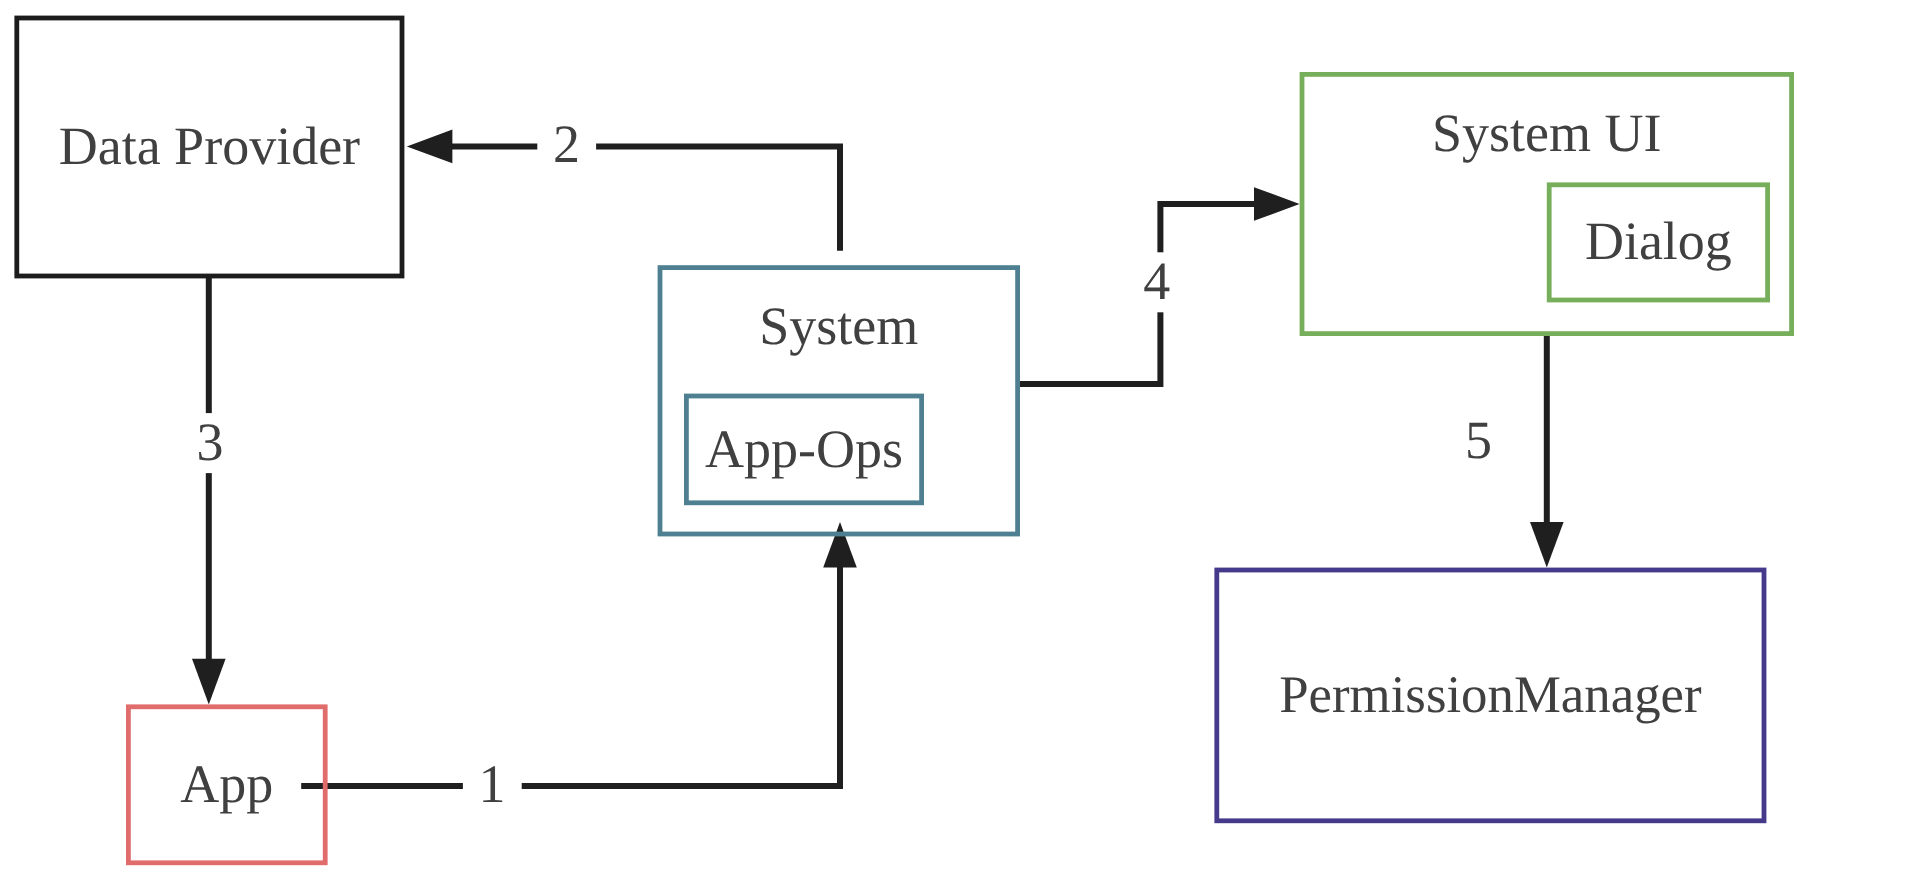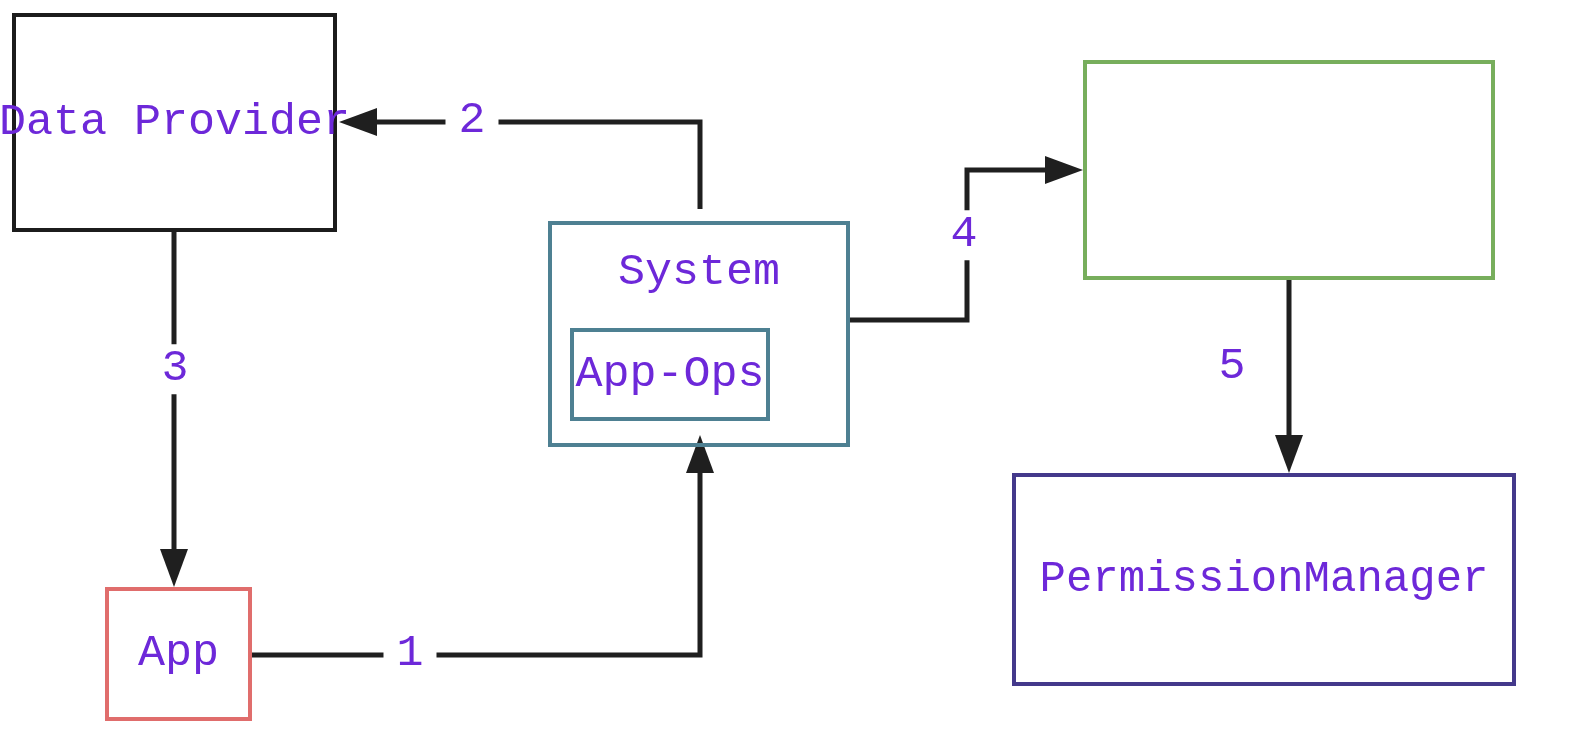--- a/index.html
+++ b/index.html
@@ -1,22 +1,22 @@
 <!DOCTYPE html>
 <html><head>
 <meta charset="utf-8">
 <style>
   html, body { margin: 0; padding: 0; background: #ffffff; }
   .canvas {
     position: relative;
     width: 1588px;
     height: 740px;
     background: #ffffff;
-    font-family: Liberation Mono, monospace;
-    color: #6d28d9;
+    font-family: Liberation Serif, serif;
+    color: #404040;
     overflow: hidden;
   }
   svg.edges {
     position: absolute;
     left: 0; top: 0;
     width: 1588px; height: 740px;
   }
   svg.edges path.line {
     fill: none;
     stroke: #1f1f1f;
@@ -83,37 +83,43 @@
     <path class="head" d="M 1083 170 L 1045 156 L 1045 184 Z"></path>
 
     <path class="line" d="M 1289 278 V 440"></path>
     <path class="head" d="M 1289 473 L 1275 435 L 1303 435 Z"></path>
   </svg>
 
   <div class="node center-label" style="left: 12px; top: 13px; width: 325px; height: 219px; border-color: rgb(28, 28, 28);">
     <span class="label-text">Data Provider</span>
   </div>
 
-  <div class="node center-label" style="left: 105px; top: 587px; width: 147px; height: 134px; border-color: rgb(224, 109, 108);">
+  <div class="node center-label" style="left: 105px; top: 587px; width: 168px; height: 134px; border-color: rgb(224, 109, 108);">
     <span class="label-text">App</span>
   </div>
 
   <div class="node" style="left: 548px; top: 209px; width: 302px; height: 226px; border-color: rgb(78, 128, 146); margin-top: 12px;">
     <div class="top-label">
       <span class="label-text">System</span>
     </div>
     <div class="node center-label" style="left: 18px; top: 103px; width: 200px; height: 93px; border-color: rgb(78, 128, 146);">
       <span class="label-text">App-Ops</span>
     </div>
   </div>
 
   <div class="node" style="left: 1083px; top: 60px; width: 412px; height: 220px; border-color: rgb(119, 174, 92);">
+    <div class="top-label">
+      <span class="label-text">System UI</span>
+    </div>
+    <div class="node center-label" style="left: 202px; top: 88px; width: 186px; height: 100px; border-color: rgb(119, 174, 92);">
+      <span class="label-text">Dialog</span>
+    </div>
   </div>
 
-  <div class="node center-label" style="left: 1012px; top: 473px; width: 504px; height: 213px; border-color: rgb(68, 57, 139);">
+  <div class="node center-label" style="left: 1012px; top: 473px; width: 460px; height: 213px; border-color: rgb(68, 57, 139);">
     <span class="label-text pm-text">PermissionManager</span>
   </div>
 
   <div class="edge-label on-line" style="left:410px; top:654px;">1</div>
   <div class="edge-label on-line" style="left:472px; top:121px;">2</div>
   <div class="edge-label on-line" style="left:175px; top:369px;">3</div>
   <div class="edge-label on-line" style="left:964px; top:235px;">4</div>
   <div class="edge-label" style="left:1232px; top:367px;">5</div>
 
 </div>

